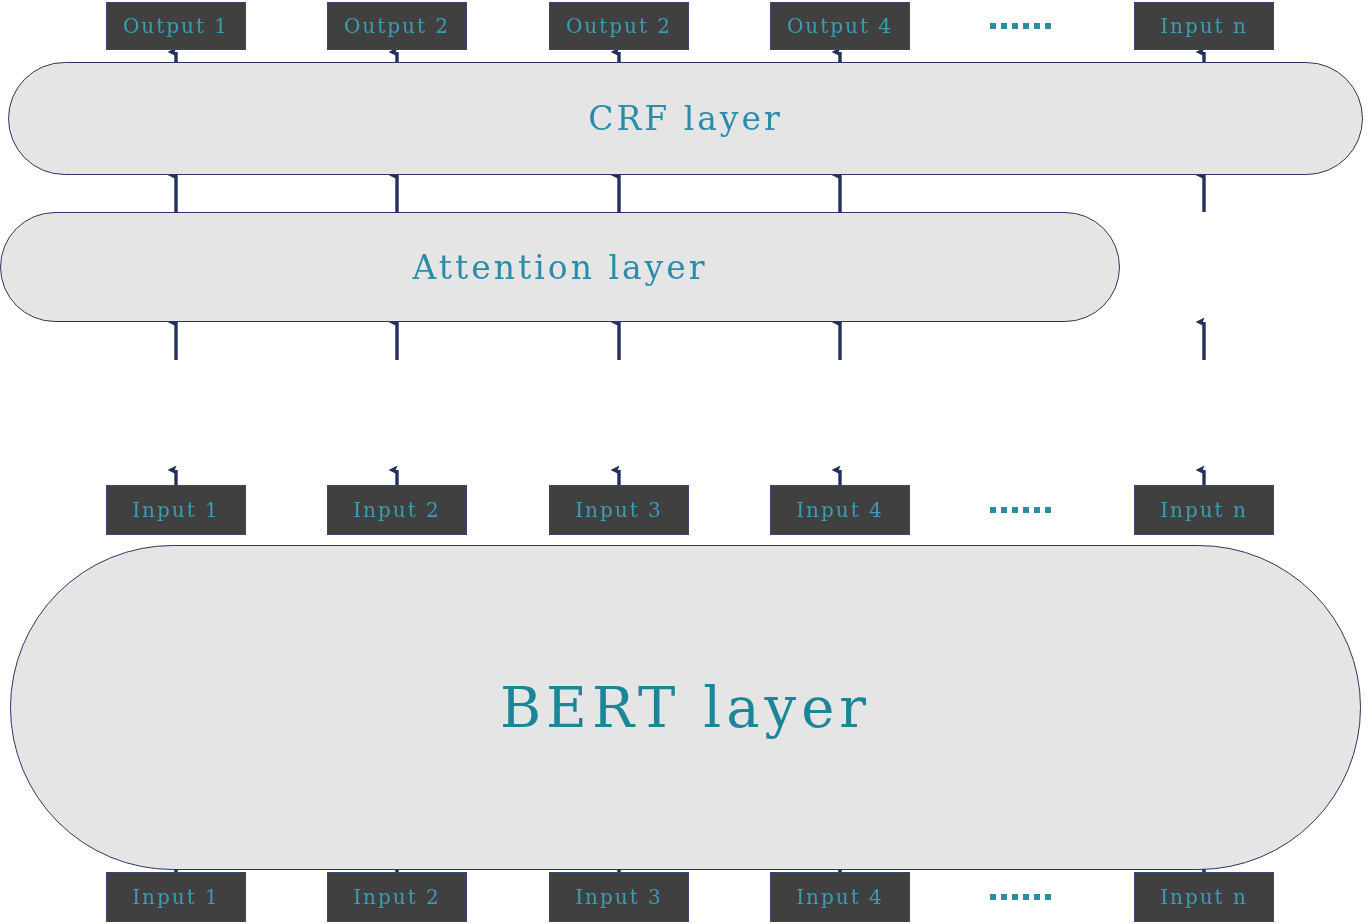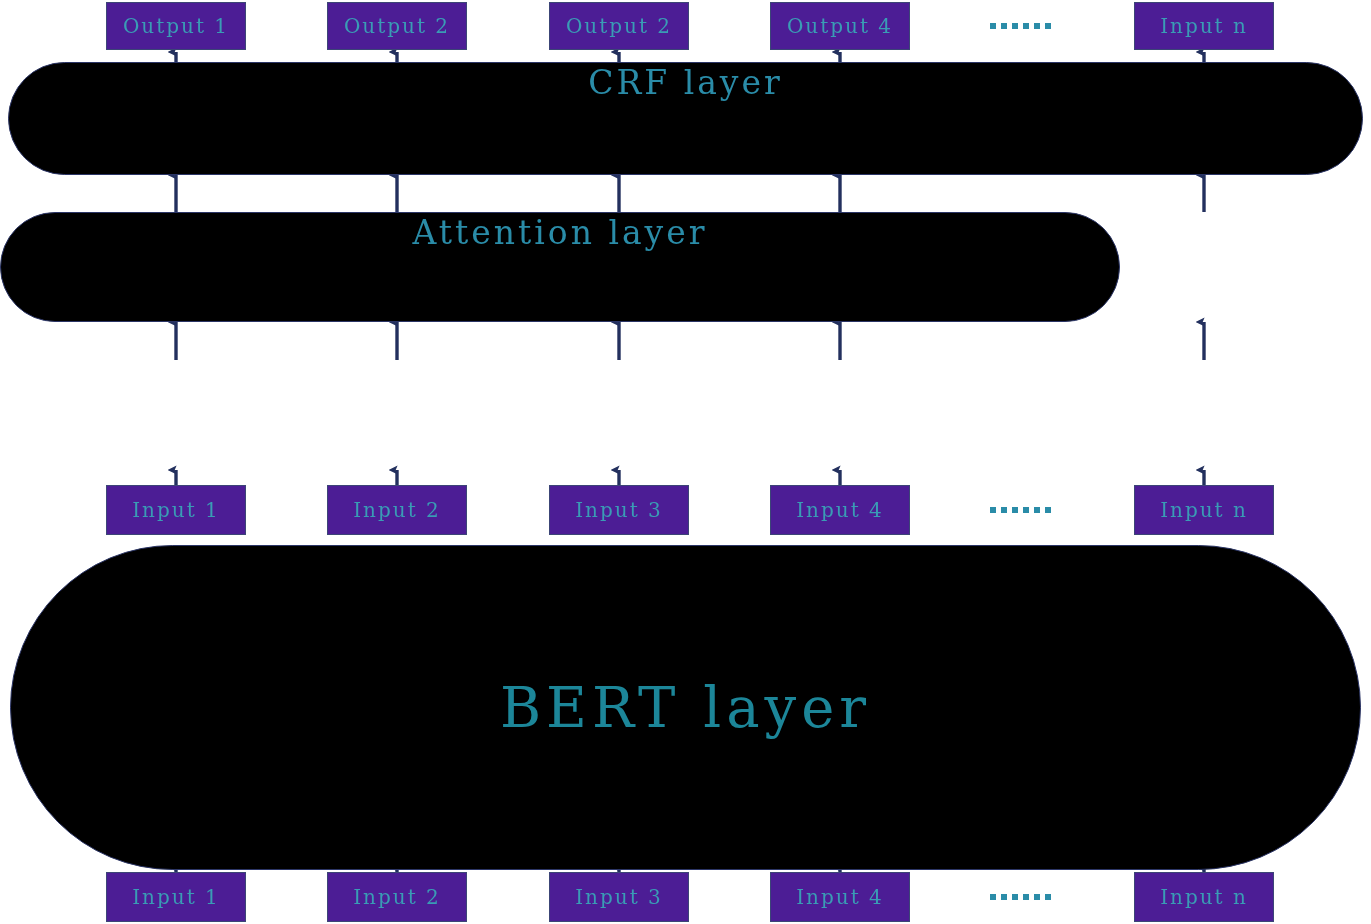--- a/index.html
+++ b/index.html
@@ -9,36 +9,36 @@
     width:1371px;height:924px;overflow:hidden;position:relative;
   }
   #stage{position:relative;width:1371px;height:924px;}
   #wires{position:absolute;left:0;top:0;width:1371px;height:924px;pointer-events:none;}
 
   
   .iobox{
     position:absolute;
     box-sizing:border-box;
     border:1.6px solid #3c4577;
-    background:#4c1d95;
+    background:#404040;
     display:flex;align-items:center;justify-content:center;
     color:#3a9cb5;
     font-family:"DejaVu Serif", serif;
     font-size:20px;
     letter-spacing:2.0px;
     white-space:nowrap;
   }
 
   
   .band{
     position:absolute;
     box-sizing:border-box;
     border:1.7px solid #2b3566;
-    background:#000000;
-    display:flex;align-items:flex-start;justify-content:center;
+    background:#e5e5e5;
+    display:flex;align-items:center;justify-content:center;
   }
   .band-label{
     color:#2a8ca8;
     font-family:"DejaVu Serif", serif;
     letter-spacing:3px;
     white-space:nowrap;
   }
   .band-label.small{font-size:33px;}
   .band-label.big{font-size:56px;color:#1c8699;letter-spacing:5px;}
 

